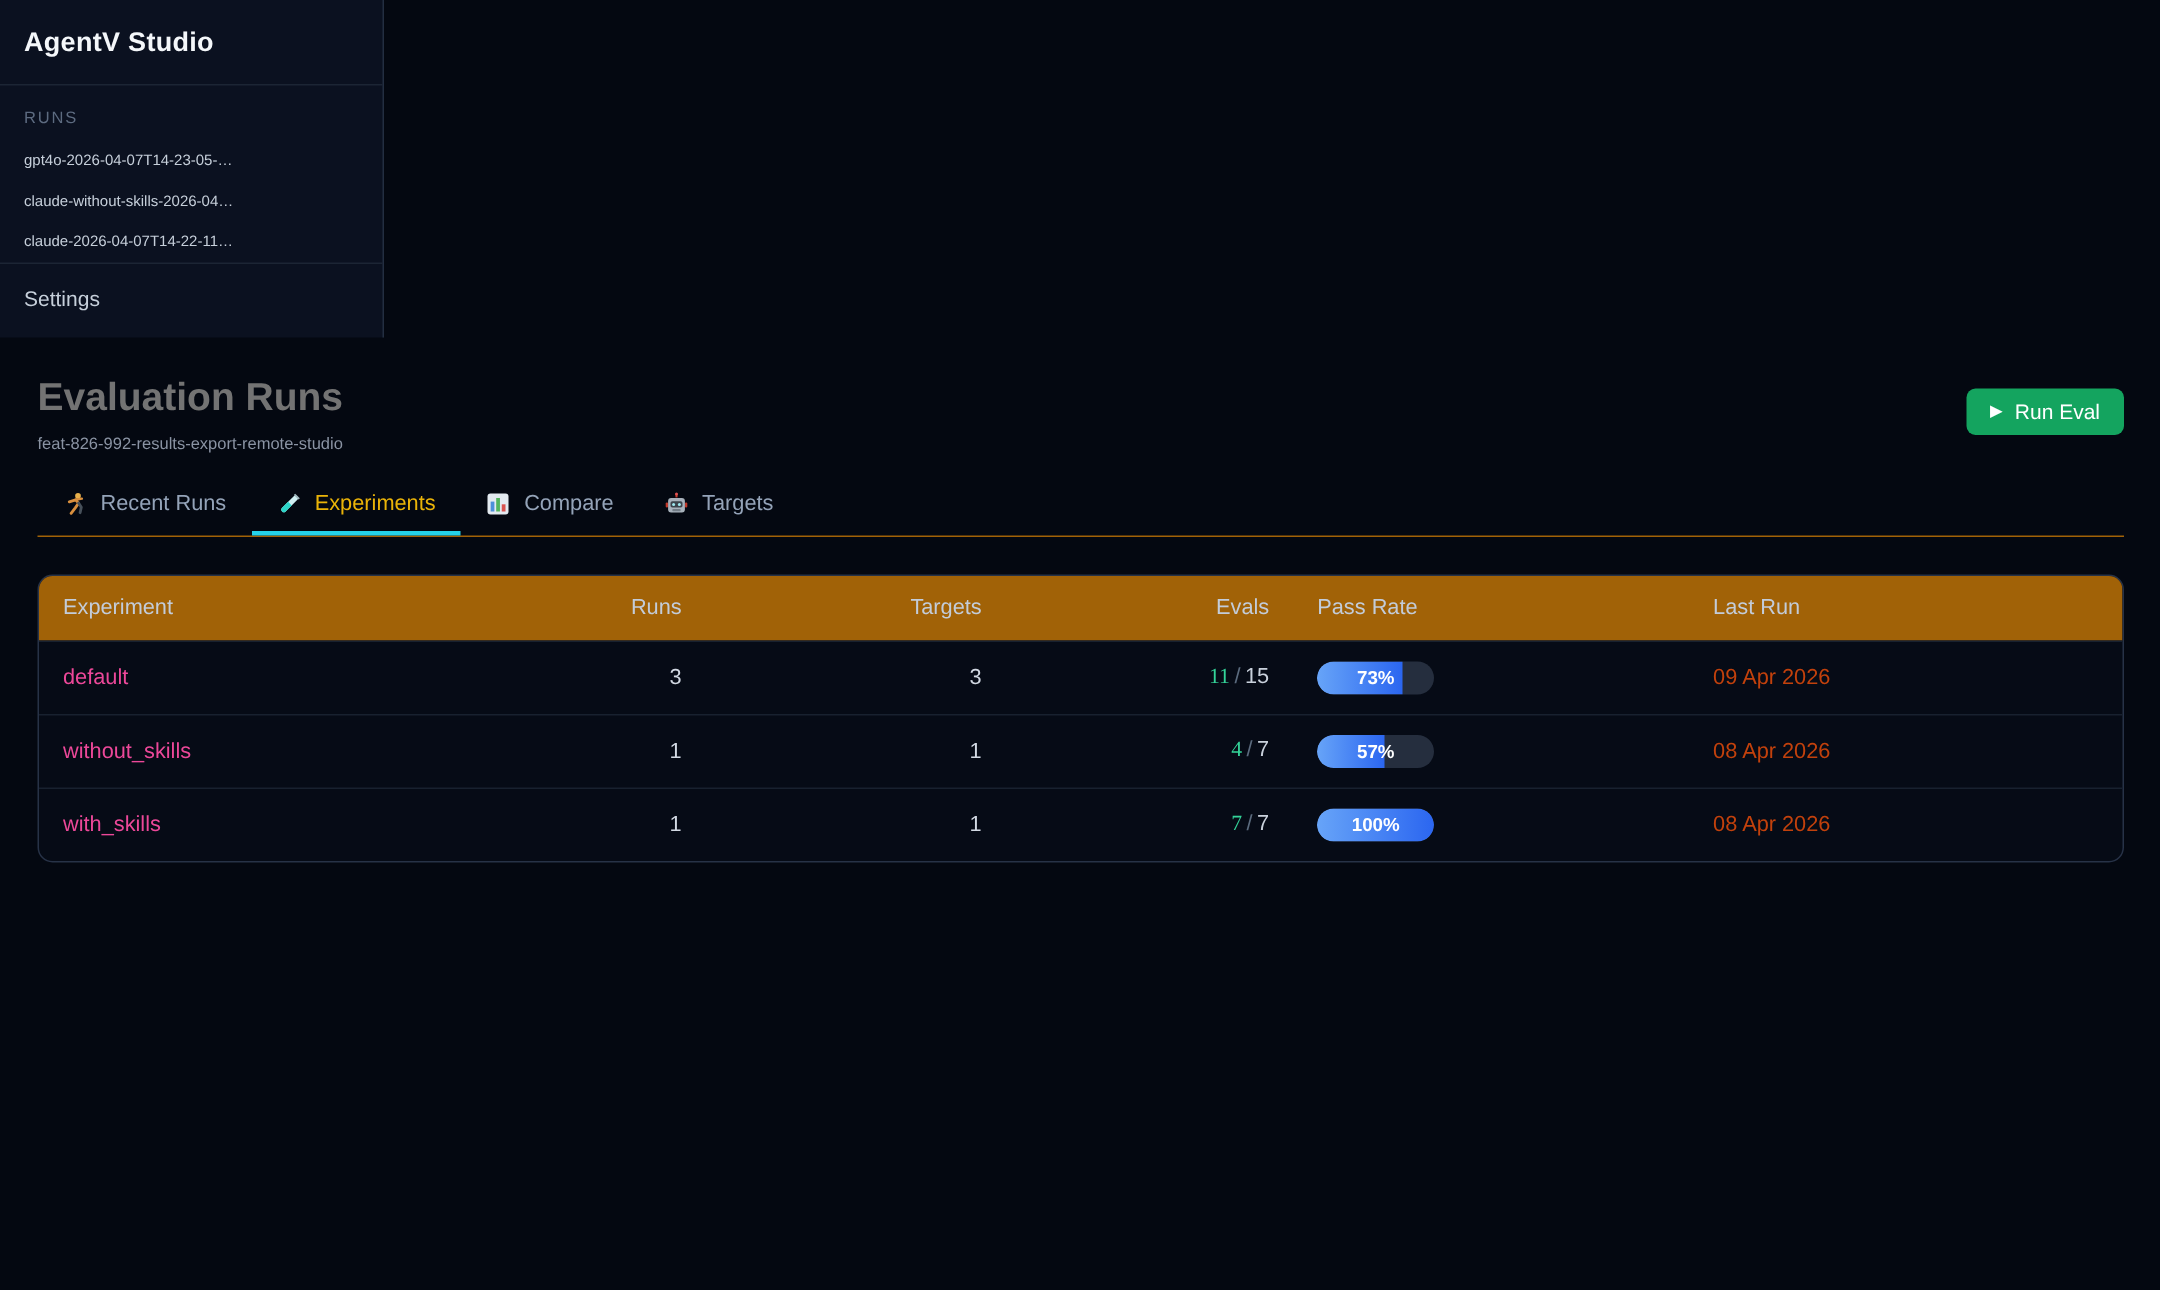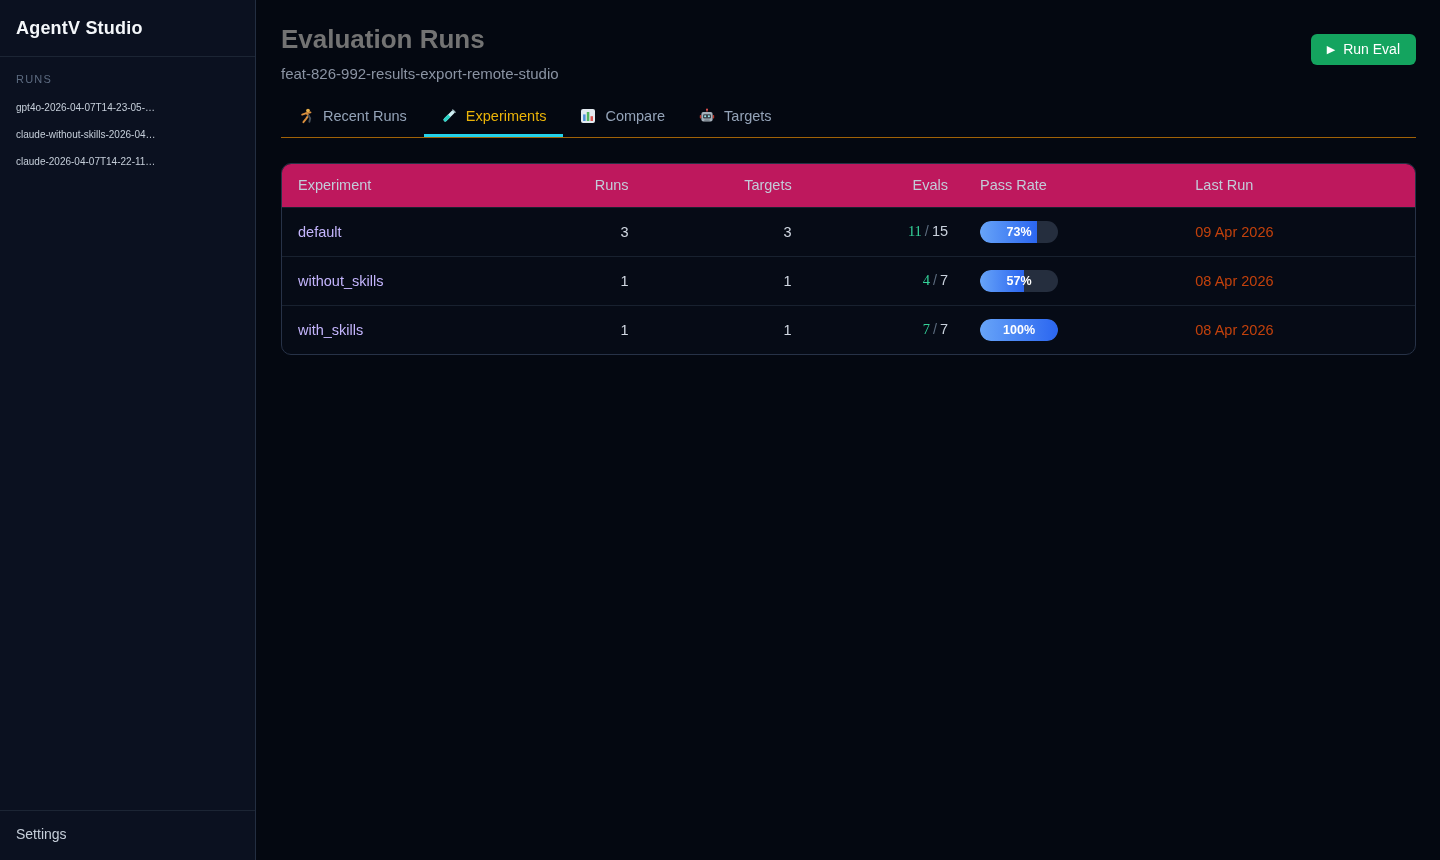--- a/index.html
+++ b/index.html
@@ -3,21 +3,21 @@
 <meta charset="utf-8">
 <style>
   * { margin:0; padding:0; box-sizing:border-box; }
   html,body { width:1440px; height:860px; }
   body {
     background:#040811;
     color:#e2e8f0;
     font-family:"Liberation Sans", sans-serif;
     overflow:hidden;
   }
-  .app { display:flex; width:1440px; height:860px; }
+  .app { display:flex; width:1440px; height:860px;flex-direction:column; }
 
   
   .sidebar {
     width:256px; min-width:256px;
     background:#0b1120;
     border-right:1px solid #232e41;
     display:flex; flex-direction:column;
   }
   .sidebar-header {
     padding:18px 16px 17px;
@@ -38,21 +38,21 @@
   .sidebar-footer {
     border-top:1px solid #1c2534;
     padding:15px 16px 18px;
     font-size:14px; color:#c6cfda; cursor:pointer;
   }
 
   
   .main { flex:1; padding:25px 24px 0 25px; }
   .main-header { display:flex; justify-content:space-between; align-items:flex-start; }
   .page-title { font-size:26px; font-weight:bold; color:#737373; line-height:1.1; }
-  .subtitle { margin-top:11px; font-size:15px; color:#8a93a3; }
+  .subtitle { margin-top:11px; font-size:11px; color:#8a93a3; }
   .run-eval-btn {
     margin-top:9px;
     display:flex; align-items:center; gap:8px;
     background:#14a45f; color:#ffffff;
     border:none; border-radius:6px;
     padding:7px 16px 8px;
     font-size:14px; font-weight:500;
     font-family:"Liberation Sans", sans-serif;
     cursor:pointer;
   }
@@ -74,33 +74,33 @@
 
   
   .table-wrap {
     margin-top:25px;
     border:1px solid #273247;
     border-radius:10px;
     overflow:hidden;
     background:#060b16;
   }
   table { width:100%; border-collapse:collapse; table-layout:fixed; }
-  thead tr { background:#be185d; }
+  thead tr { background:#a16207; }
   th {
     padding:13px 16px 14px;
     font-size:14.5px; font-weight:normal; color:#c3ccd9;
     text-align:left;
   }
   td {
     padding:13px 16px;
     font-size:14.5px; color:#d2d9e3;
     border-top:1px solid #18212f;
   }
   th.num, td.num { text-align:right; }
-  .exp-link { color:#c4b5fd; cursor:pointer; text-decoration:none; }
+  .exp-link { color:#ec4899; cursor:pointer; text-decoration:none; }
   .evals-passed { color:#34d399;font-family:Liberation Serif, serif; }
   .evals-sep { color:#5b6b7e; padding:0 3px; }
   .evals-total { color:#c9d1dc; }
 
   .pill {
     position:relative; width:78px; height:22px;
     border-radius:11px; background:#252e3e; overflow:hidden;
   }
   .pill-fill {
     position:absolute; left:0; top:0; bottom:0;

